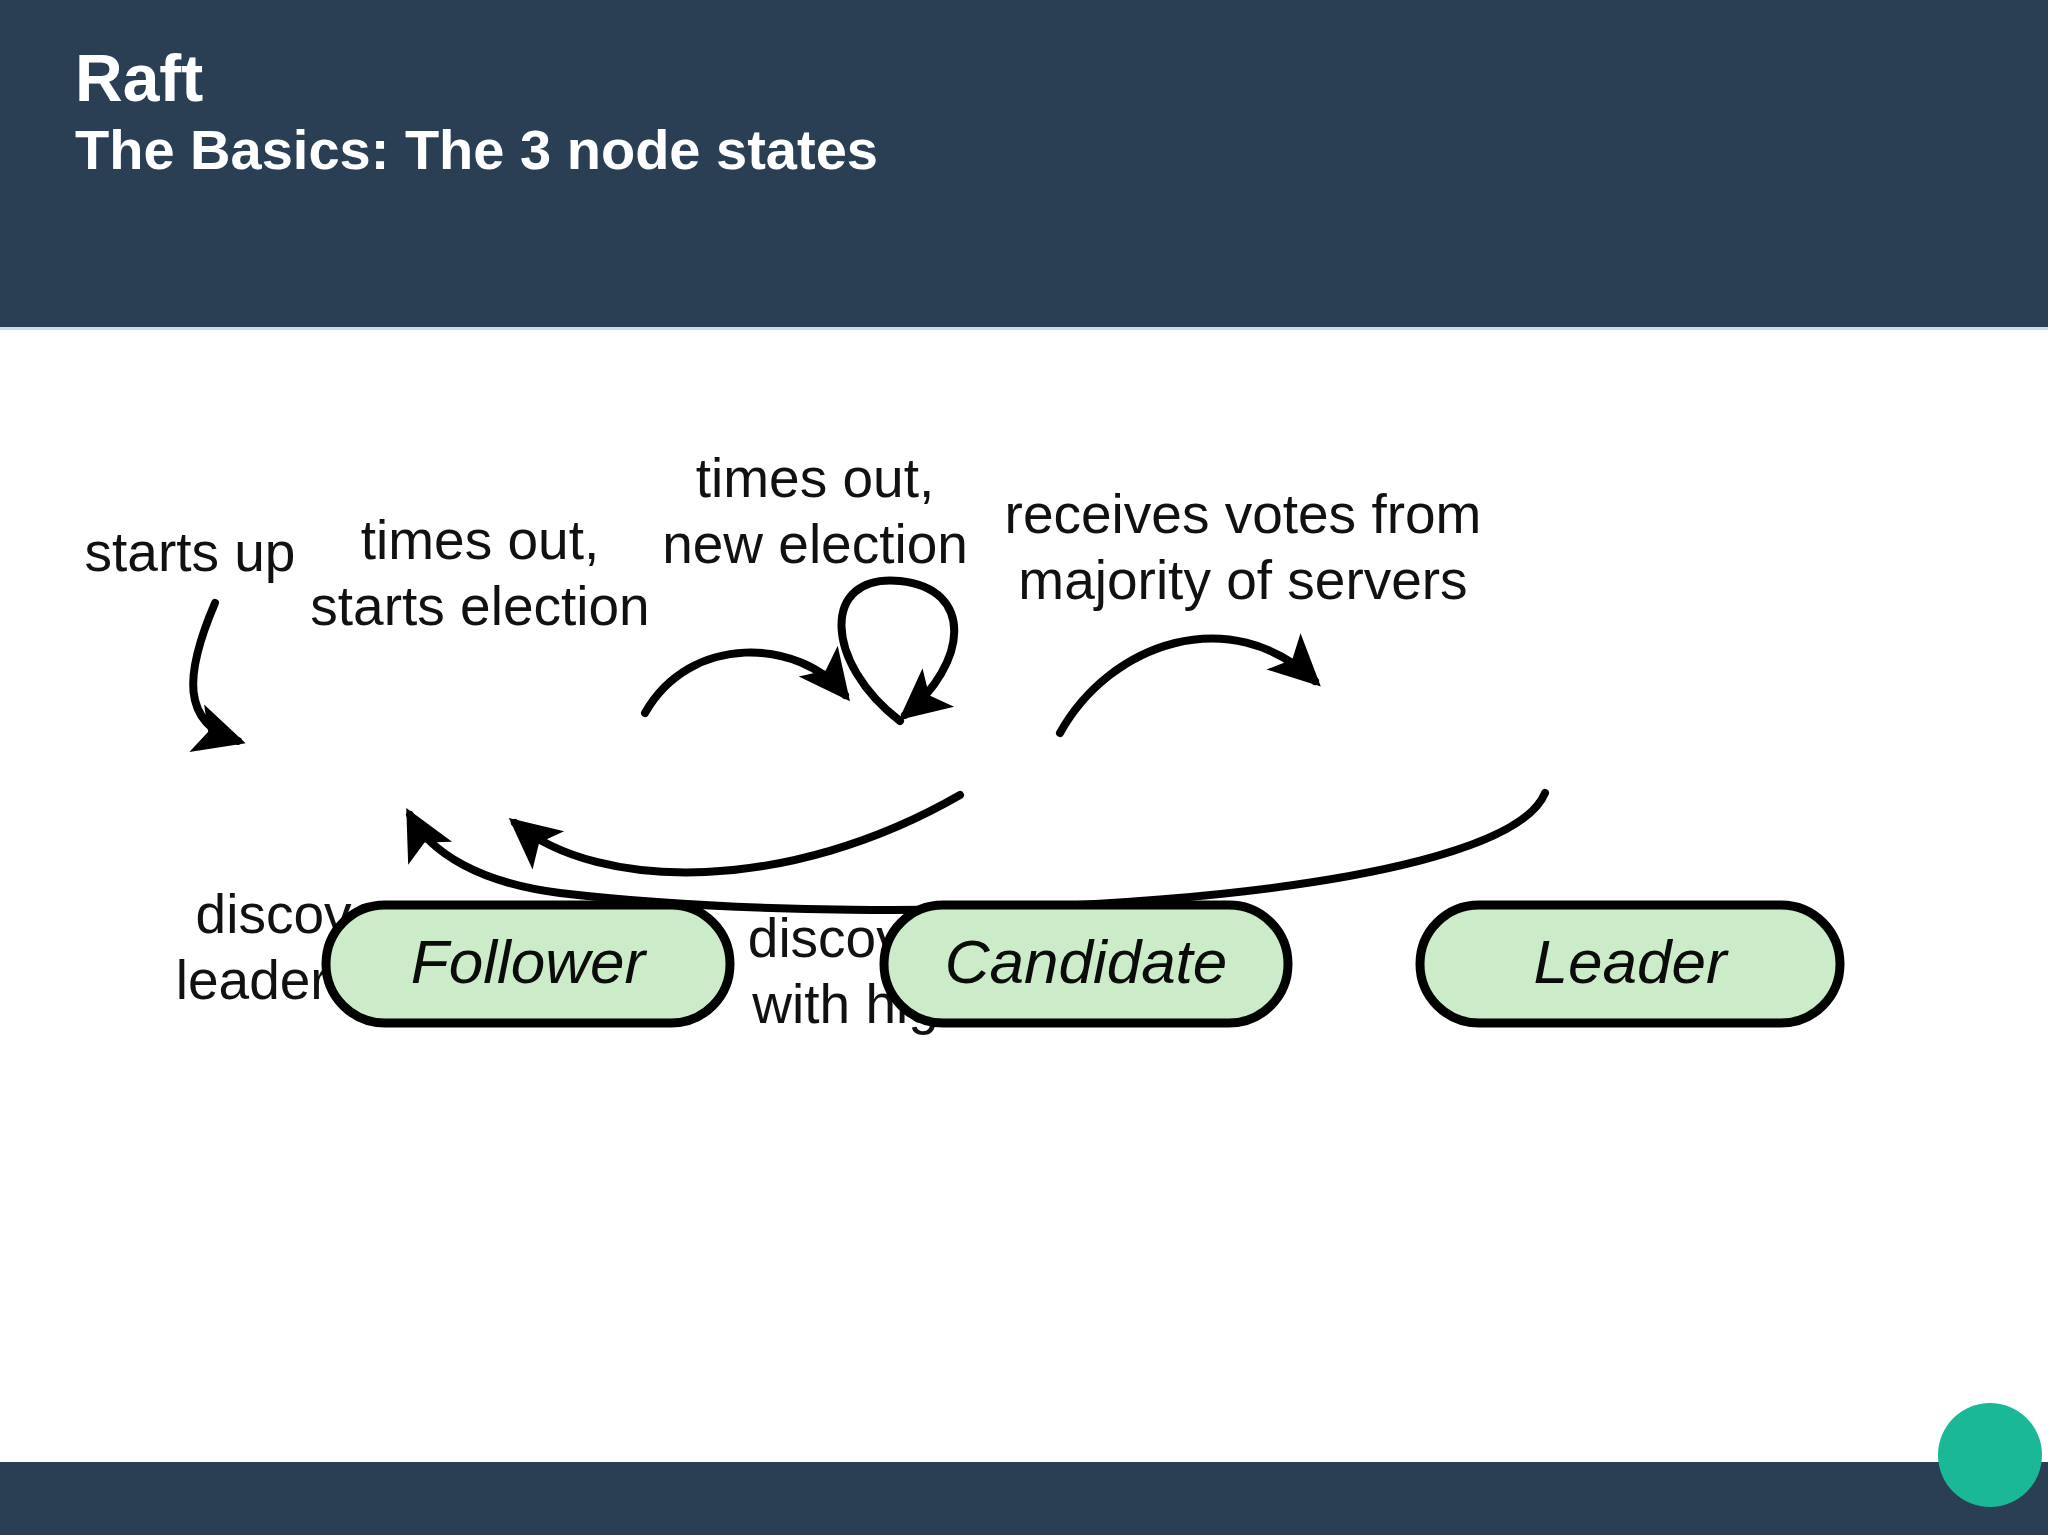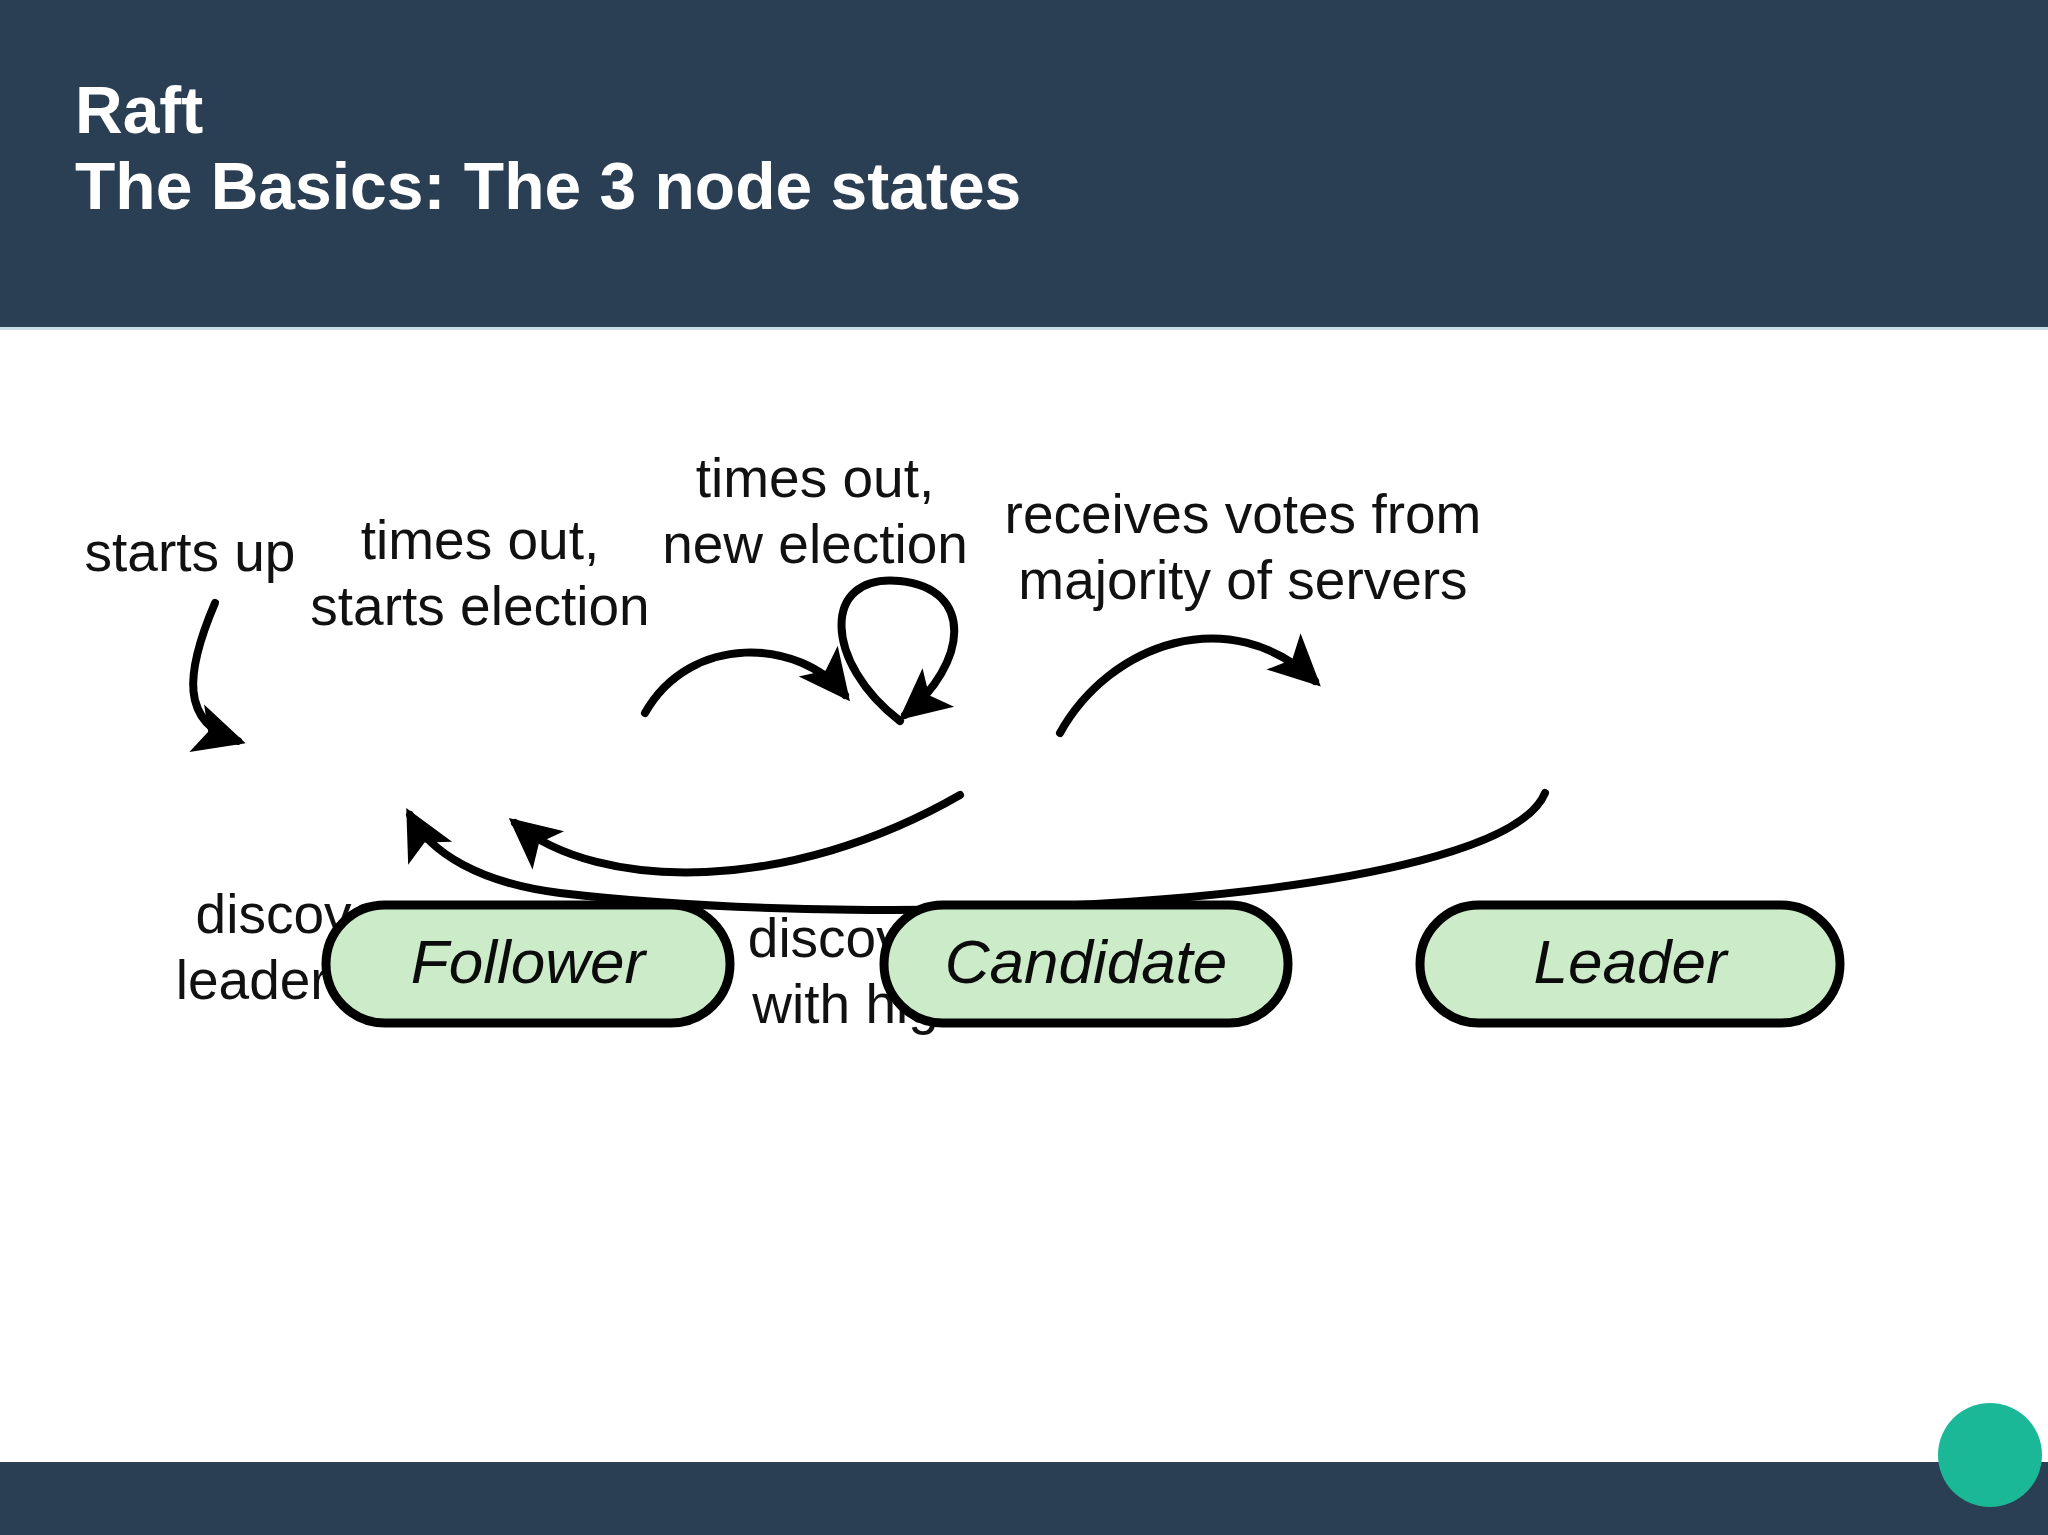--- a/index.html
+++ b/index.html
@@ -26,33 +26,32 @@
     width: 2048px;
     height: 330px;
     background: #2b3f54;
     border-bottom: 3px solid #c9dce8;
   }
   .title-block {
     position: absolute;
     left: 75px;
     top: 44px;
     width: 1800px;
-    margin-top: 32px;
   }
   .title-line {
     color: #ffffff;
     font-family: "Liberation Sans", sans-serif;
     font-weight: bold;
     font-size: 66px;
     line-height: 1.06;
     letter-spacing: 0px;
     white-space: pre;
   }
   .title-line.sub {
-    font-size: 66px;
+    font-size: 56px;
     margin-top: 6px;
   }
 
   
   .body-area {
     position: absolute;
     left: 0;
     top: 333px;
     width: 2048px;
     height: 1129px;

